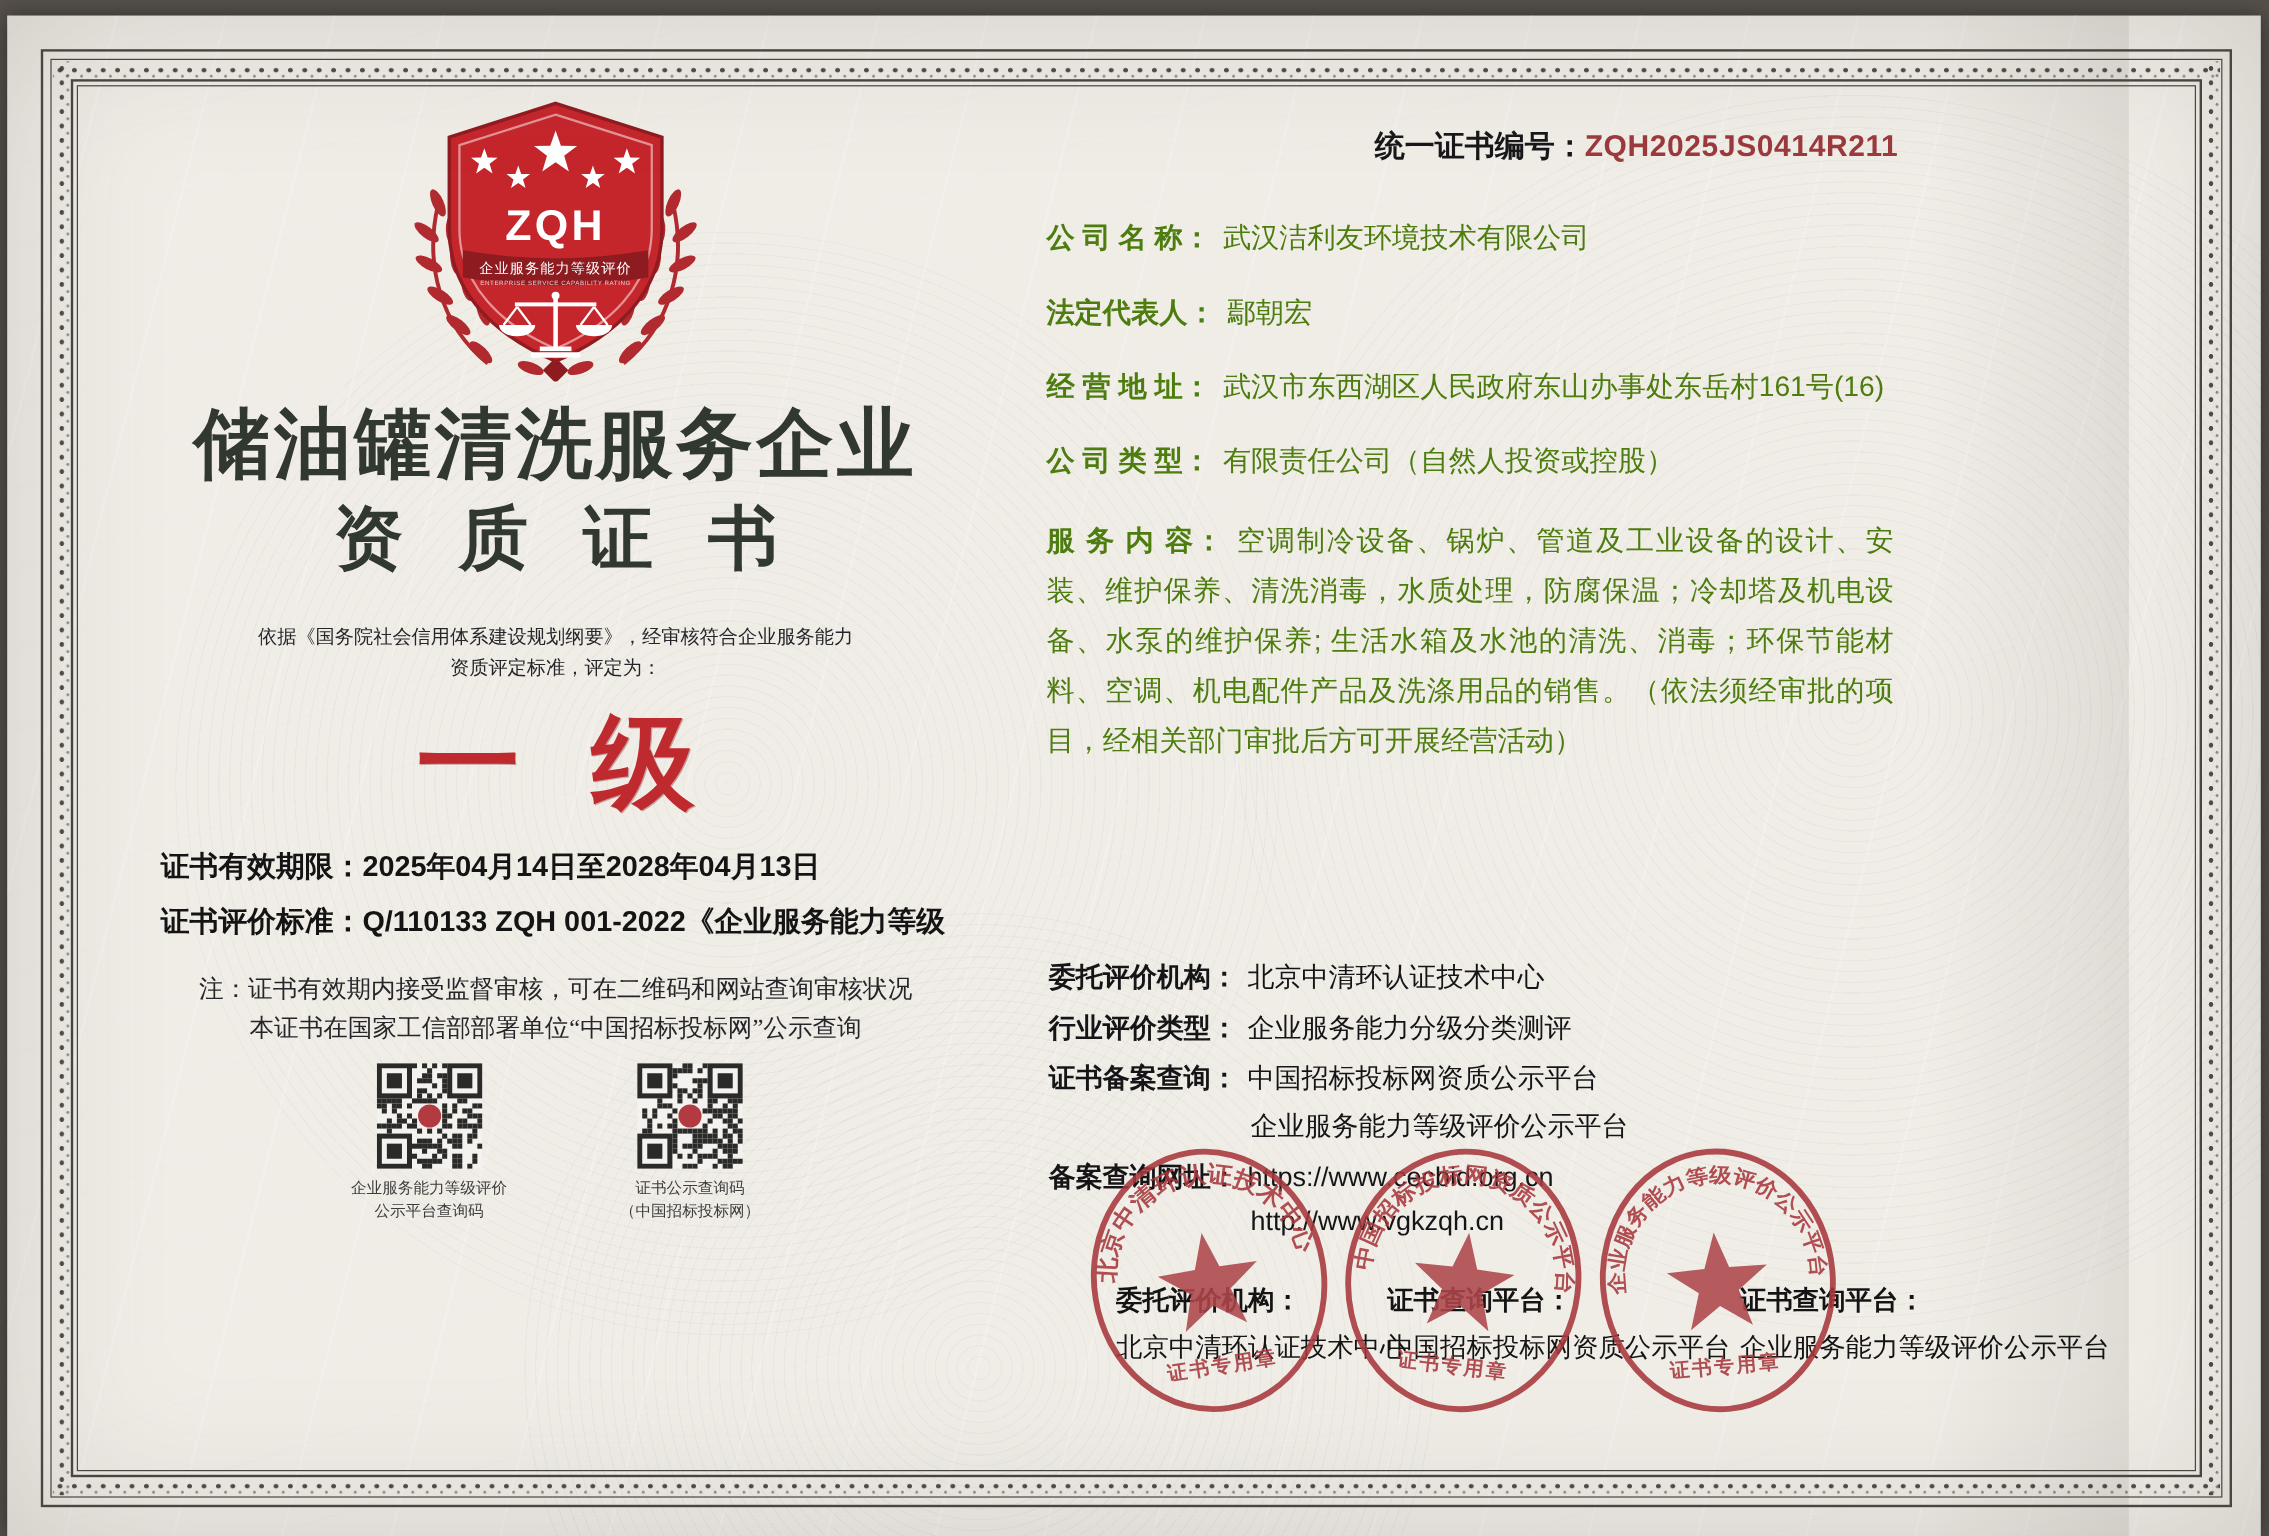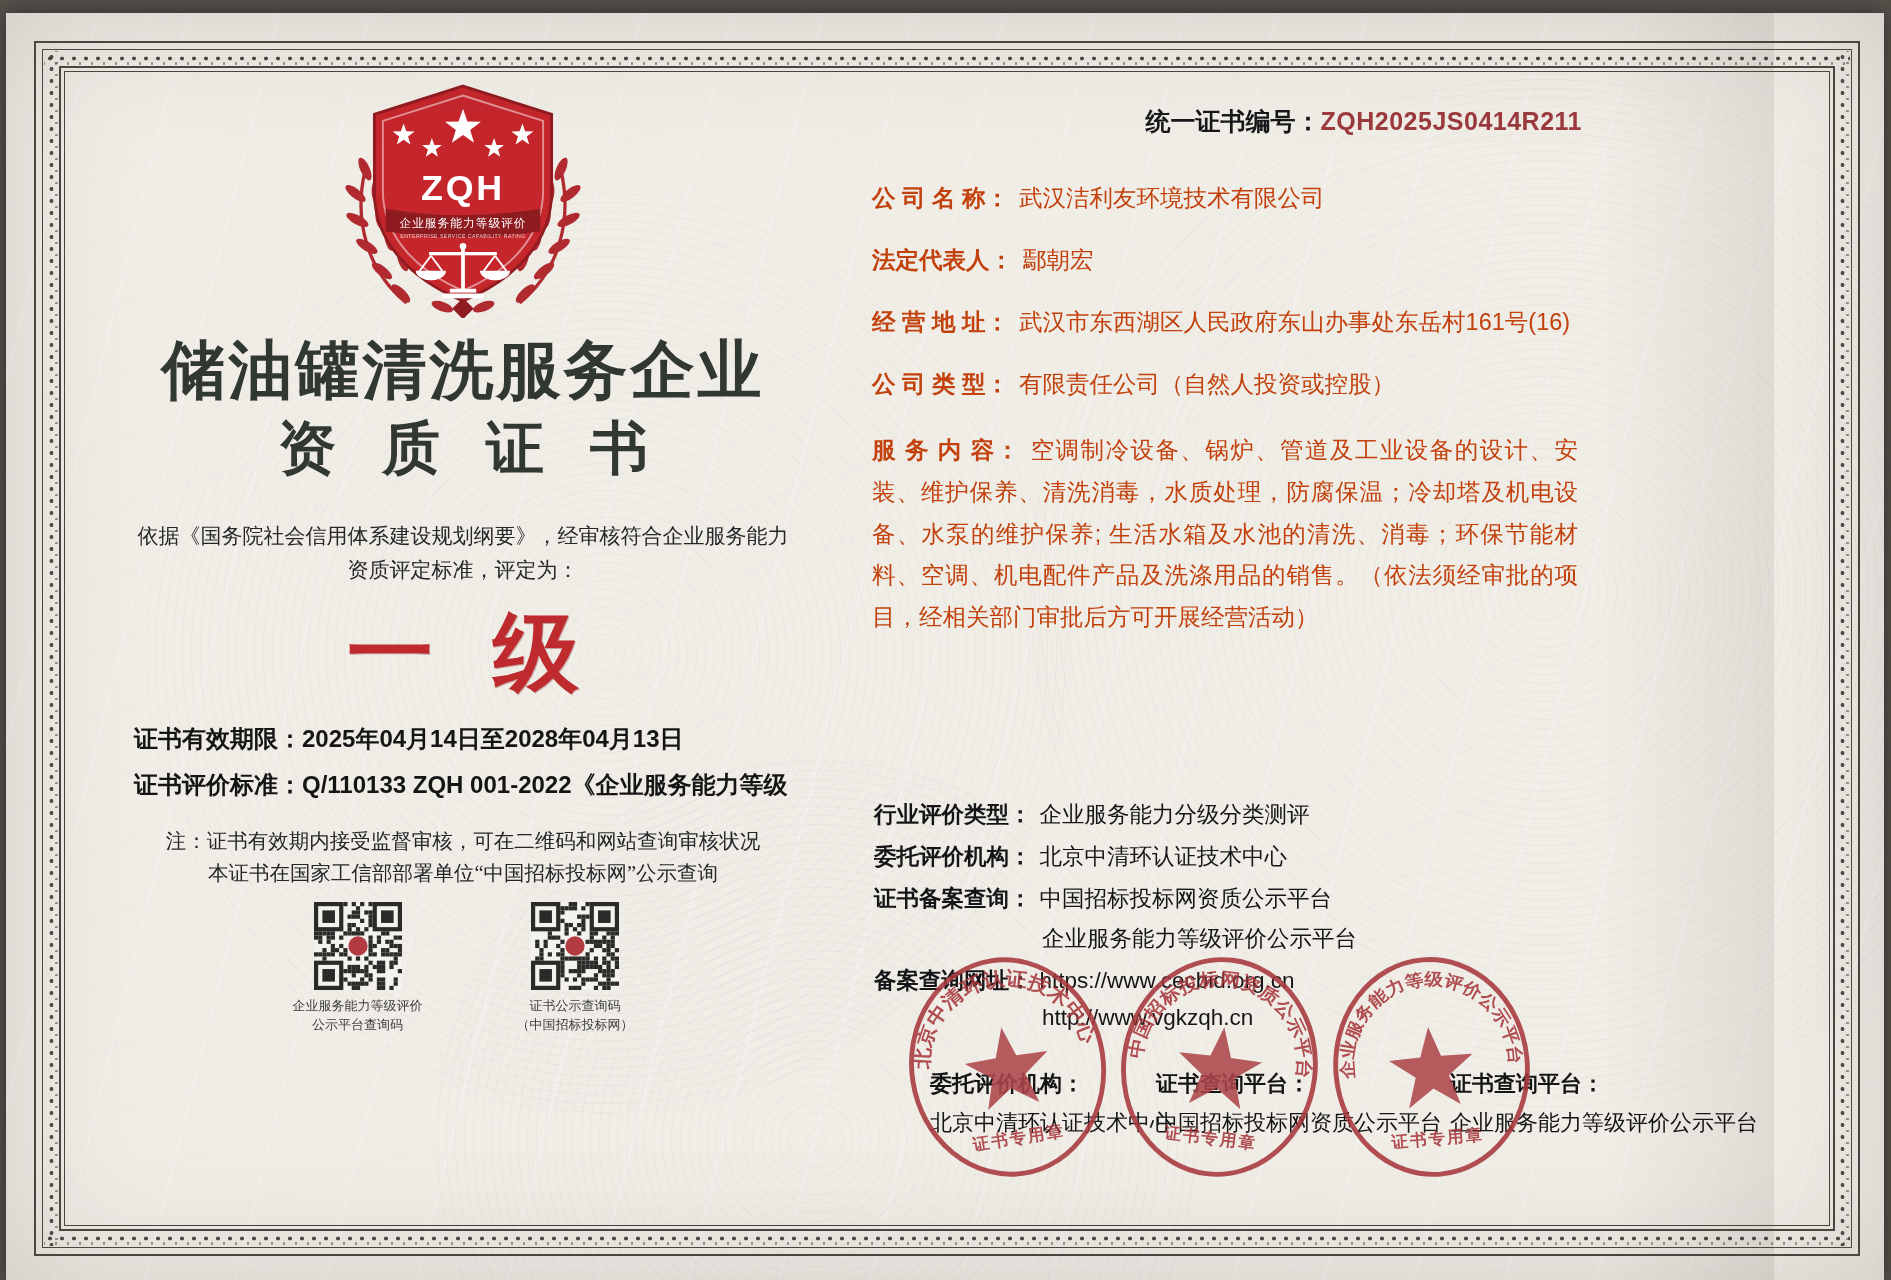--- a/index.html
+++ b/index.html
@@ -36,41 +36,41 @@
 
   .content{position:absolute;inset:0;color:#1d1d1d;}
 
   
   .left-col{position:absolute;left:112px;top:58px;width:690px;text-align:center;}
   .emblem{display:block;margin:0 auto;}
   .title1{margin:16px 0 0;font-family:Liberation Serif, serif;font-weight:900;
     font-size:64px;line-height:1.15;color:#313830;letter-spacing:3px;}
   .title2{margin:6px 0 0;font-family:"DejaVu Serif","Liberation Serif",serif;font-weight:900;
     font-size:58px;line-height:1.2;color:#313830;letter-spacing:46px;text-indent:46px;}
-  .basis{margin:36px 0 16px;font-size:21px;line-height:1.62;color:#26262a;text-align:center;}
+  .basis{margin:36px 0 16px;font-size:16px;line-height:1.62;color:#26262a;text-align:center;}
   .grade{margin:16px 0 0;font-family:"DejaVu Serif","Liberation Serif",serif;font-weight:900;
     font-size:86px;line-height:1.15;color:#bf2a2e;letter-spacing:60px;text-indent:60px;
     text-shadow:1px 1px 0 rgba(120,20,22,.35);}
   .meta{margin:14px 0 0;text-align:left;font-size:24px;line-height:1.92;padding-left:16px;color:#141414;}
   .meta .lab{font-weight:bold;}
   .meta .val{font-weight:600;}
   .meta .wrap2{padding-left:212px;font-weight:600;}
   .note{margin:18px 0 0;font-family:"Liberation Serif","DejaVu Serif",serif;font-size:20.5px;
     line-height:1.55;color:#26262a;}
   .qr-row{margin:12px 0 0;display:flex;justify-content:center;gap:94px;}
   .qr-box{text-align:center;}
   .qr-box svg{display:block;margin:0 auto 6px;}
   .qr-cap{font-size:13px;line-height:1.5;color:#3c3c3c;}
 
   
   .right-col{position:absolute;left:866px;top:92px;width:985px;}
   .cert-no{width:710px;text-align:right;font-size:25px;white-space:nowrap;}
   .cert-no .lab{font-weight:bold;color:#18181a;}
   .cert-no .num{color:#9c3a3e;font-weight:600;letter-spacing:.5px;}
-  .fields{margin-top:44px;width:745px;font-size:23.5px;color:#c2410c;}
+  .fields{margin-top:44px;width:745px;font-size:23.5px;color:#4d7c0f;}
   .fields .row{margin-bottom:30px;white-space:nowrap;}
   .fields .lab{font-weight:bold;margin-right:10px;}
   .service{margin:2px 0 0;width:706px;line-height:1.78;white-space:normal;text-align:justify;}
   .service .lab{font-weight:bold;margin-right:10px;}
 
   .eval{position:absolute;left:2px;top:694px;width:740px;font-size:22.5px;color:#151517;}
   .eval .row{margin-bottom:11px;white-space:nowrap;}
   .eval .lab{font-weight:bold;margin-right:8px;}
   .eval .cont{padding-left:168px;margin:-2px 0 11px;}
 
@@ -518,24 +518,24 @@
         <div class="row">
           <span class="lab">公 司 类 型：</span><span>有限责任公司（自然人投资或控股）</span>
         </div>
         <p class="service">
           <span class="lab">服 务 内 容：</span><span>空调制冷设备、锅炉、管道及工业设备的设计、安装、维护保养、清洗消毒，水质处理，防腐保温；冷却塔及机电设备、水泵的维护保养; 生活水箱及水池的清洗、消毒；环保节能材料、空调、机电配件产品及洗涤用品的销售。（依法须经审批的项目，经相关部门审批后方可开展经营活动）</span>
         </p>
       </div>
 
       <div class="eval">
         <div class="row">
+          <span class="lab">委托评价机构：</span><span>北京中清环认证技术中心</span>
+        </div>
+        <div class="row">
           <span class="lab">行业评价类型：</span><span>企业服务能力分级分类测评</span>
-        </div>
-        <div class="row">
-          <span class="lab">委托评价机构：</span><span>北京中清环认证技术中心</span>
         </div>
         <div class="row">
           <span class="lab">证书备案查询：</span><span>中国招标投标网资质公示平台</span>
         </div>
         <div class="cont">企业服务能力等级评价公示平台</div>
         <div class="row">
           <span class="lab">备案查询网址：</span><span>https://www.cecbid.org.cn</span>
         </div>
         <div class="cont">http://www.vgkzqh.cn</div>
       </div>

